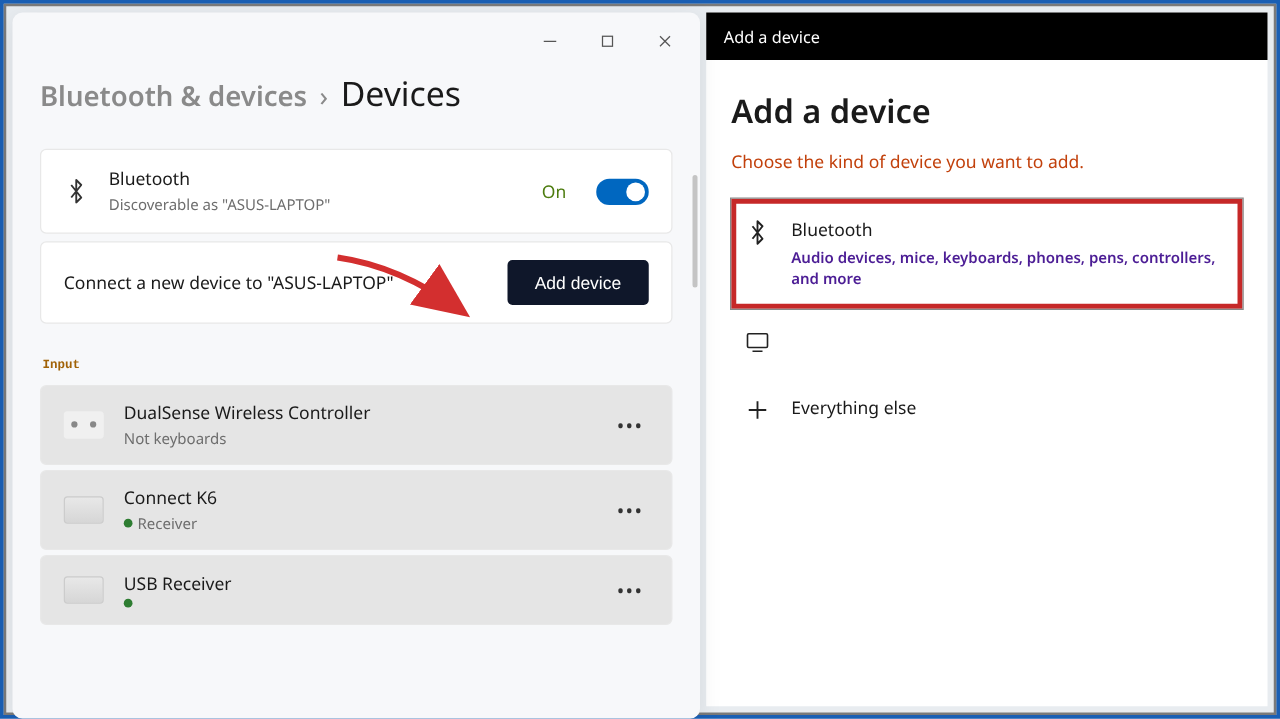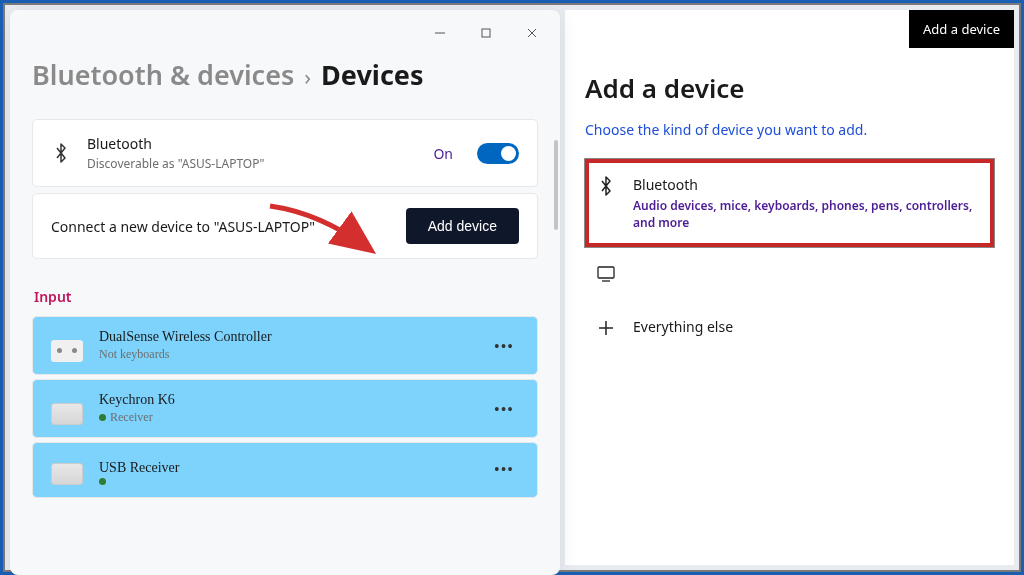--- a/index.html
+++ b/index.html
@@ -50,53 +50,53 @@
     flex: 1;
     overflow: hidden;
   }
   .breadcrumb {
     display: flex;
     align-items: baseline;
     gap: 10px;
     margin-bottom: 26px;
   }
   .breadcrumb-parent {
-    font-size: 27px;
+    font-size: 22px;
     font-weight: 600;
     color: #8a8a8a;
   }
   .breadcrumb-sep {
     font-size: 22px;
     color: #8a8a8a;
     font-weight: 400;
   }
   .breadcrumb-current {
     font-size: 27px;
-    font-weight: 700;
+    font-weight: 400;
     color: #1a1a1a;
   }
   .card {
     background: #fff;
     border: 1px solid #e8e8e8;
     border-radius: 5px;
     padding: 14px 18px;
     margin-bottom: 6px;
     display: flex;
     align-items: center;
     gap: 16px;
   }
   .bt-icon {
     width: 20px; height: 20px;
     display: flex; align-items: center; justify-content: center;
     color: #333;
   }
   .card-text { flex: 1; }
   .card-title { font-size: 14px; color: #1a1a1a; }
   .card-sub { font-size: 12px; color: #6d6d6d; margin-top: 2px; }
-  .toggle-label { font-size: 14px; color: #4c1d95; margin-right: 8px; }
+  .toggle-label { font-size: 14px; color: #4d7c0f; margin-right: 8px; }
   .toggle {
     width: 42px; height: 21px;
     background: #0067c0;
     border-radius: 11px;
     position: relative;
     cursor: pointer;
   }
   .toggle-knob {
     position: absolute;
     right: 3px; top: 3px;
@@ -113,35 +113,35 @@
   .add-device-btn {
     background: #0f172a;
     color: #fff;
     border: none;
     padding: 10px 22px;
     border-radius: 4px;
     font-size: 14px;
     cursor: pointer;
   }
   .section-header {
-    font-size: 14px;
+    font-size: 10px;
     font-weight: 600;
-    color: #be185d;
+    color: #a16207;
     margin: 28px 0 10px 2px;
+    font-family: Liberation Mono, monospace;
   }
   .device-row {
-    background: #7dd3fc;
+    background: #e5e5e5;
     border: 1px solid #e8e8e8;
     border-radius: 5px;
     padding: 12px 18px;
     margin-bottom: 4px;
     display: flex;
-    align-items: flex-end;
+    align-items: center;
     gap: 16px;
-    font-family: Liberation Serif, serif;
   }
   .device-icon {
     width: 32px; height: 22px;
     background: #e0e0e0;
     border-radius: 3px;
     display: flex; align-items: center; justify-content: center;
     font-size: 10px; color: #888;
   }
   .device-icon.keyboard {
     background: linear-gradient(#e8e8e8,#d6d6d6);
@@ -174,21 +174,20 @@
     background: #c4c4c4;
     border-radius: 2px;
   }
   
   .dialog {
     flex: 1;
     background: #fff;
     display: flex;
     flex-direction: column;
     margin: 5px 5px 5px 0;
-    align-items: flex-end;
   }
   .dialog-titlebar {
     background: #000;
     color: #fff;
     height: 38px;
     display: flex;
     align-items: center;
     padding: 0 14px;
     font-size: 13px;
   }
@@ -196,21 +195,21 @@
     padding: 22px 20px;
   }
   .dialog-heading {
     font-size: 26px;
     font-weight: 600;
     color: #1a1a1a;
     margin-bottom: 14px;
   }
   .dialog-sub {
     font-size: 14px;
-    color: #1d4ed8;
+    color: #c2410c;
     margin-bottom: 20px;
   }
   .option {
     display: flex;
     align-items: flex-start;
     gap: 16px;
     padding: 16px 10px;
     cursor: pointer;
   }
   .option.highlight {
@@ -294,21 +293,21 @@
         <div class="device-text">
           <div class="device-name">DualSense Wireless Controller</div>
           <div class="device-status">Not keyboards</div>
         </div>
         <div class="more-btn">•••</div>
       </div>
 
       <div class="device-row">
         <div class="device-icon keyboard"></div>
         <div class="device-text">
-          <div class="device-name">Keychron K6</div>
+          <div class="device-name">Connect K6</div>
           <div class="device-status">
               <span class="status-dot"></span>
               <span>Receiver</span>
             </div>
         </div>
         <div class="more-btn">•••</div>
       </div>
 
       <div class="device-row">
         <div class="device-icon keyboard"></div>

